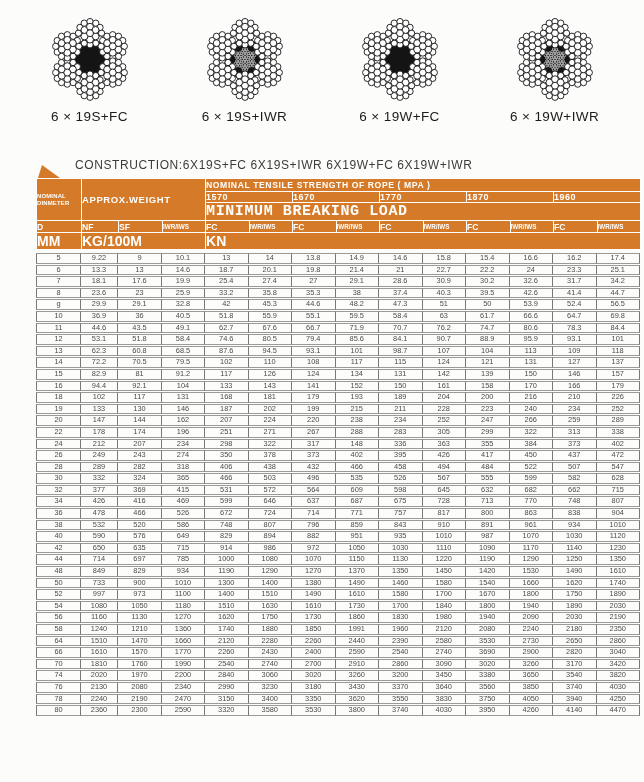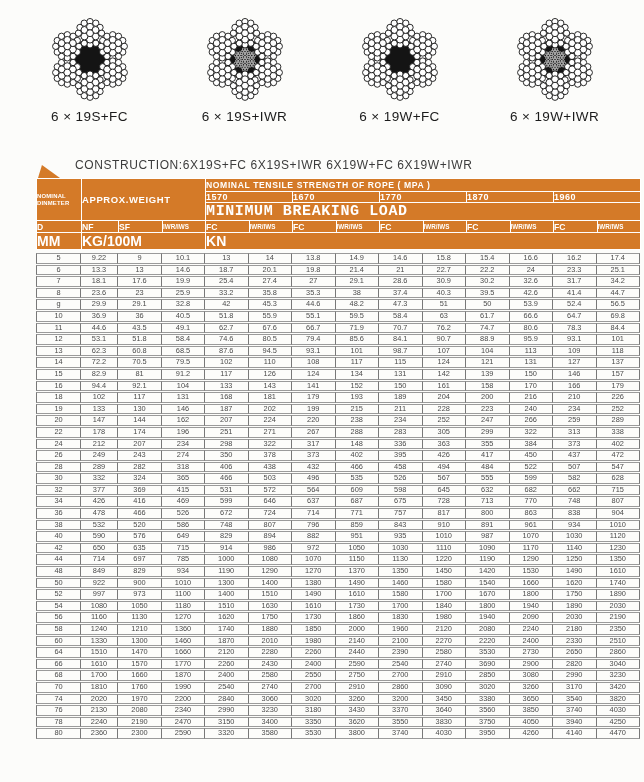--- a/index.html
+++ b/index.html
@@ -1170,21 +1170,21 @@
           <td>1370</td>
           <td>1350</td>
           <td>1450</td>
           <td>1420</td>
           <td>1530</td>
           <td>1490</td>
           <td>1610</td>
         </tr>
         <tr>
           <td>50</td>
-          <td>922</td>
+          <td>733</td>
           <td>900</td>
           <td>1010</td>
           <td>1300</td>
           <td>1400</td>
           <td>1380</td>
           <td>1490</td>
           <td>1460</td>
           <td>1580</td>
           <td>1540</td>
           <td>1660</td>
@@ -1240,43 +1240,27 @@
           <td>2190</td>
         </tr>
         <tr>
           <td>58</td>
           <td>1240</td>
           <td>1210</td>
           <td>1360</td>
           <td>1740</td>
           <td>1880</td>
           <td>1850</td>
-          <td>2000</td>
+          <td>1991</td>
           <td>1960</td>
           <td>2120</td>
           <td>2080</td>
           <td>2240</td>
           <td>2180</td>
           <td>2350</td>
-        </tr>
-        <tr>
-          <td>60</td>
-          <td>1330</td>
-          <td>1300</td>
-          <td>1460</td>
-          <td>1870</td>
-          <td>2010</td>
-          <td>1980</td>
-          <td>2140</td>
-          <td>2100</td>
-          <td>2270</td>
-          <td>2220</td>
-          <td>2400</td>
-          <td>2330</td>
-          <td>2510</td>
         </tr>
         <tr>
           <td>64</td>
           <td>1510</td>
           <td>1470</td>
           <td>1660</td>
           <td>2120</td>
           <td>2280</td>
           <td>2260</td>
           <td>2440</td>
@@ -1297,36 +1281,20 @@
           <td>2400</td>
           <td>2590</td>
           <td>2540</td>
           <td>2740</td>
           <td>3690</td>
           <td>2900</td>
           <td>2820</td>
           <td>3040</td>
         </tr>
         <tr>
-          <td>68</td>
-          <td>1700</td>
-          <td>1660</td>
-          <td>1870</td>
-          <td>2400</td>
-          <td>2580</td>
-          <td>2550</td>
-          <td>2750</td>
-          <td>2700</td>
-          <td>2910</td>
-          <td>2850</td>
-          <td>3080</td>
-          <td>2990</td>
-          <td>3230</td>
-        </tr>
-        <tr>
           <td>70</td>
           <td>1810</td>
           <td>1760</td>
           <td>1990</td>
           <td>2540</td>
           <td>2740</td>
           <td>2700</td>
           <td>2910</td>
           <td>2860</td>
           <td>3090</td>

